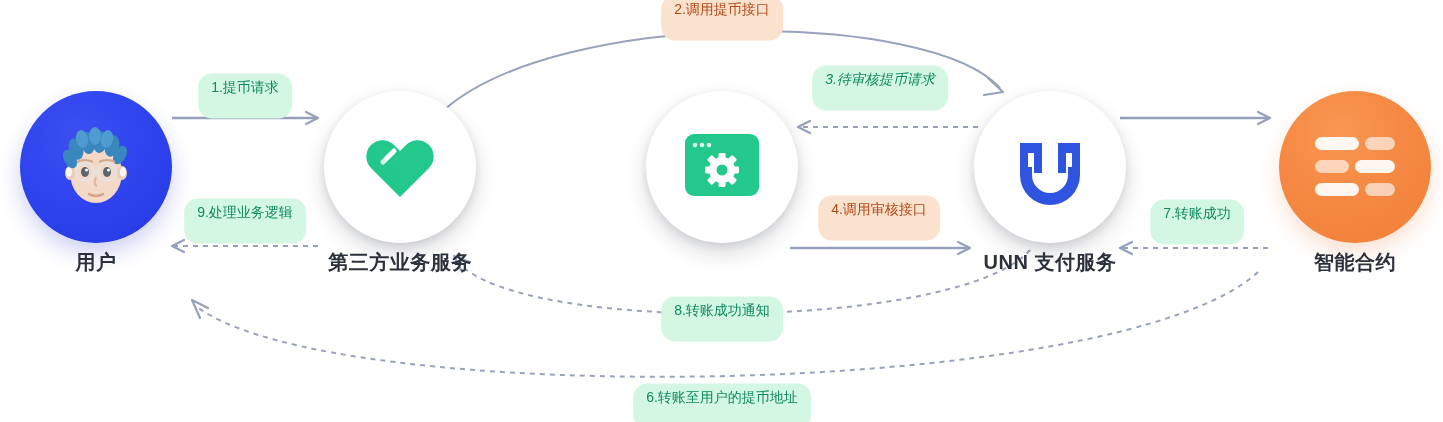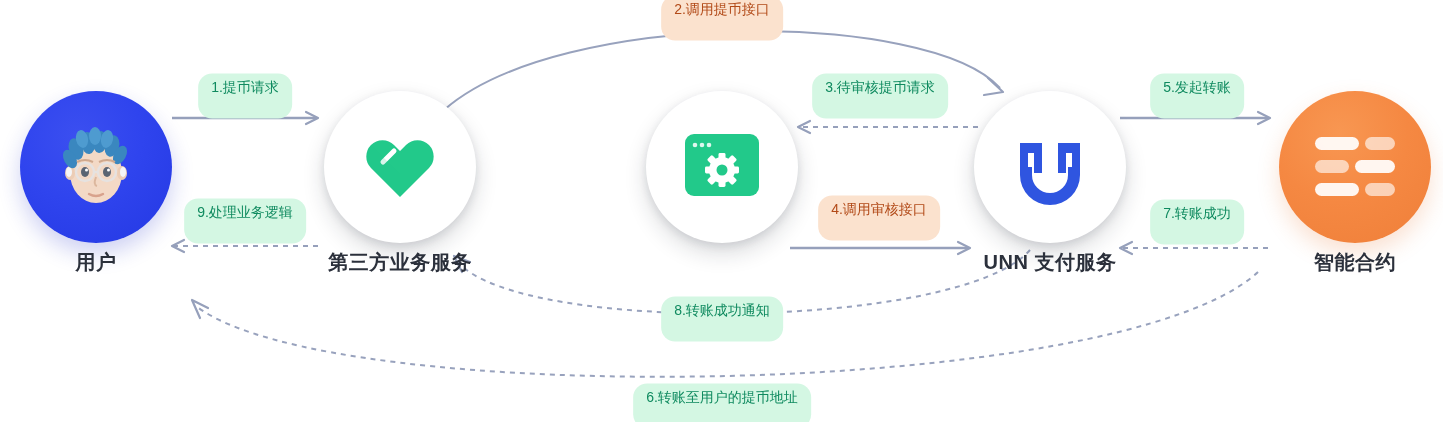--- a/index.html
+++ b/index.html
@@ -249,21 +249,20 @@
         <path d="M10 16 L32 16 L32 46 L24 46 L24 26 L18 26 L18 46 L10 46 Z" fill="#2f55e0"></path>
         <path d="M48 16 L70 16 L70 46 L62 46 L62 26 L56 26 L56 46 L48 46 Z" fill="#2f55e0"></path>
         <path d="M10 40 L22 40 L22 48 A18 18 0 0 0 58 48 L58 40 L70 40 L70 48 A30 30 0 0 1 10 48 Z" fill="#2f55e0"></path>
       </svg>
     </div>
     <div class="node-label">UNN 支付服务</div>
   </div>
 
   <div class="pill green" style="left:245px;  top:96px;">1.提币请求</div>
   <div class="pill orange" style="left:722px;  top:18px;">2.调用提币接口</div>
-  <div class="pill green" style="left:880px;  top:96px;">3.待审核提币请求</div>
+  <div class="pill green" style="left:880px;  top:88px;font-style:italic;">3.待审核提币请求</div>
   <div class="pill orange" style="left:879px;  top:218px;">4.调用审核接口</div>
-  <div class="pill green" style="left:1197px; top:96px;">5.发起转账</div>
   <div class="pill green" style="left:722px;  top:406px;">6.转账至用户的提币地址</div>
   <div class="pill green" style="left:1197px; top:222px;">7.转账成功</div>
   <div class="pill green" style="left:722px;  top:319px;">8.转账成功通知</div>
   <div class="pill green" style="left:245px;  top:221px;">9.处理业务逻辑</div>
 
 </div>
 
 </body></html>

